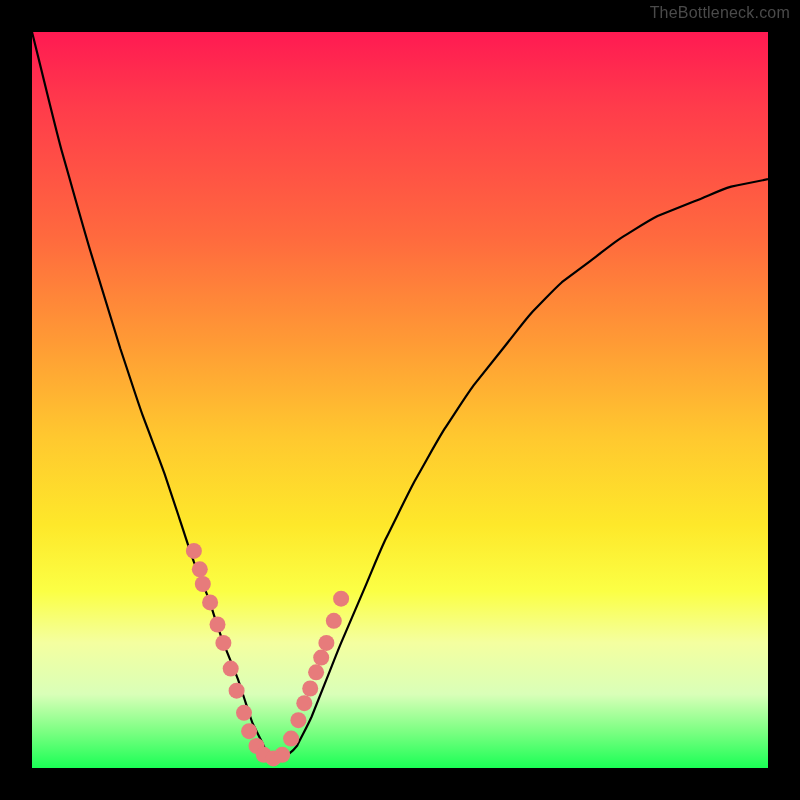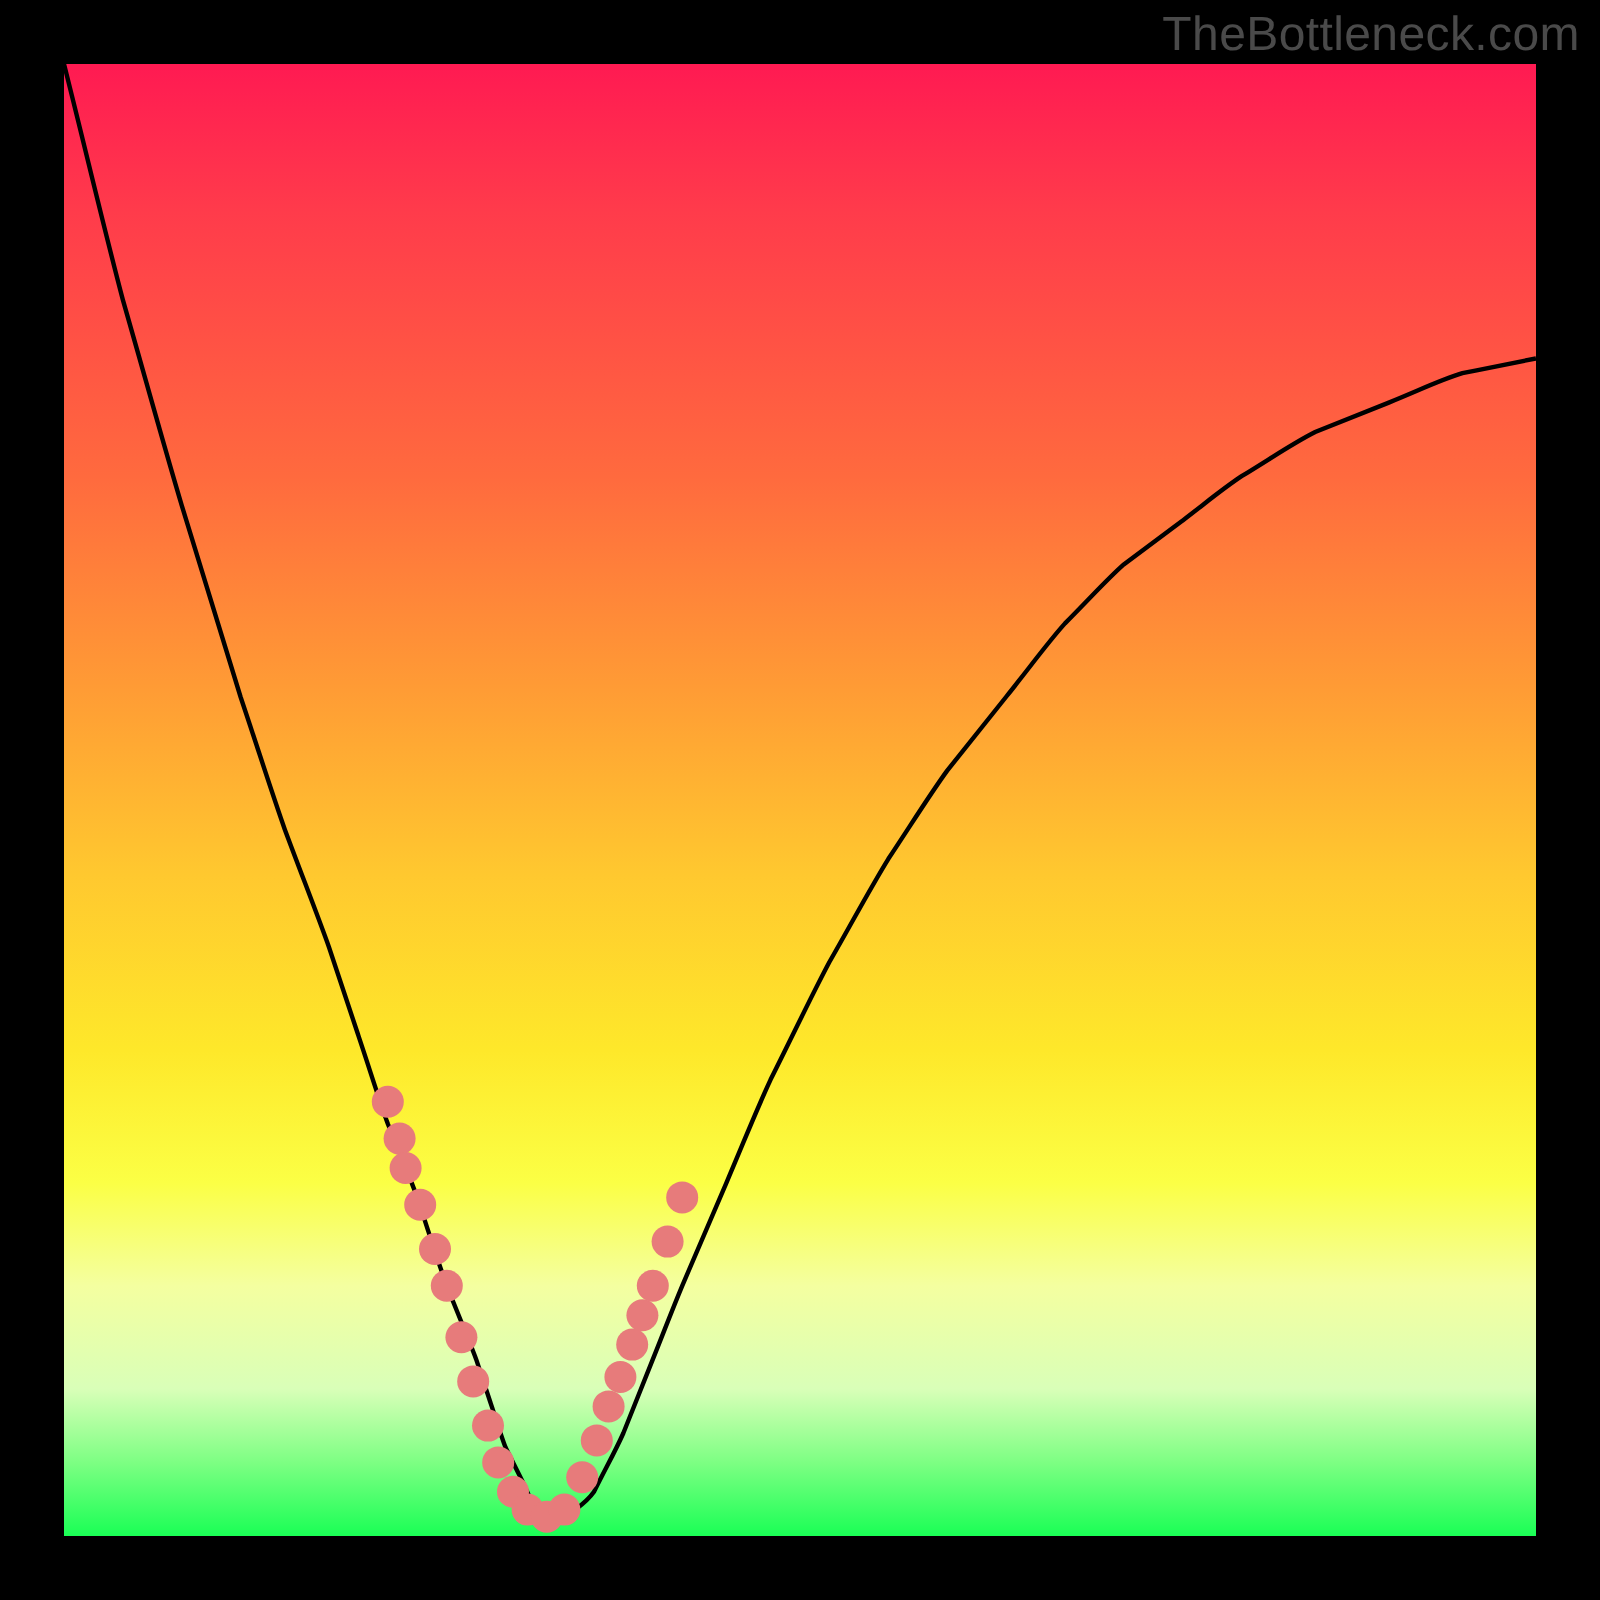--- a/index.html
+++ b/index.html
@@ -15,21 +15,21 @@
     position: relative;
     width: 800px;
     height: 800px;
     background: #000;
   }
   .watermark {
     position: absolute;
     top: 4px;
     right: 10px;
     color: #4a4a4a;
-    font-size: 24px;
+    font-size: 16px;
     font-weight: 400;
     letter-spacing: 0.2px;
     z-index: 10;
     user-select: none;
   }
   .plot-area {
     position: absolute;
     left: 32px;
     top: 32px;
     width: 736px;

